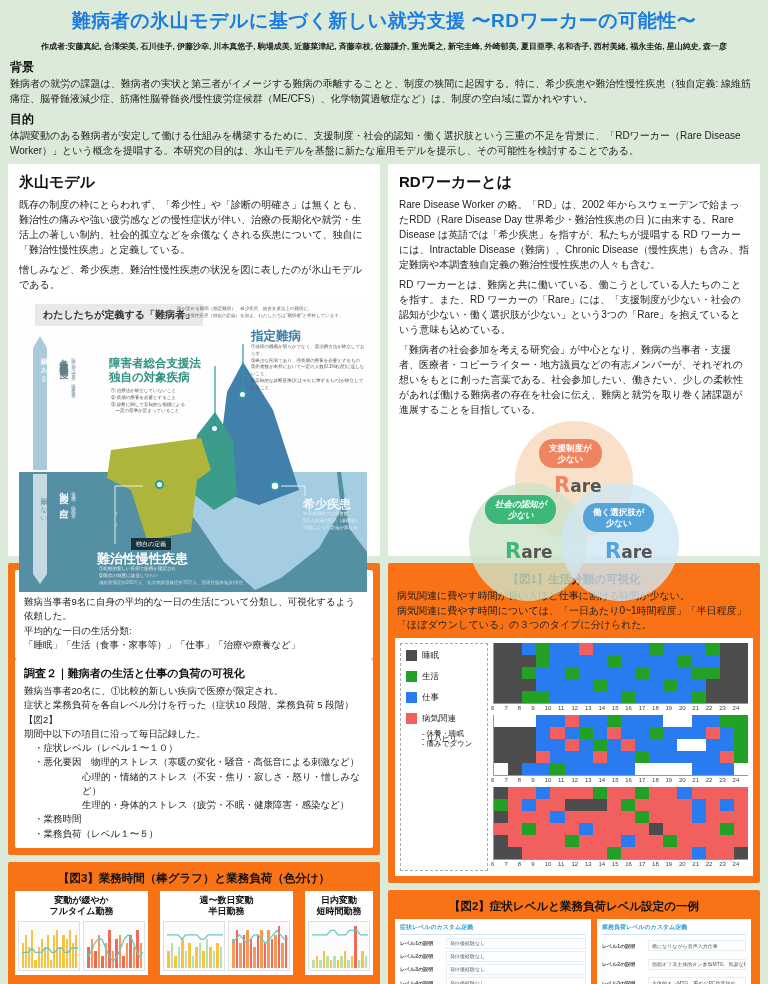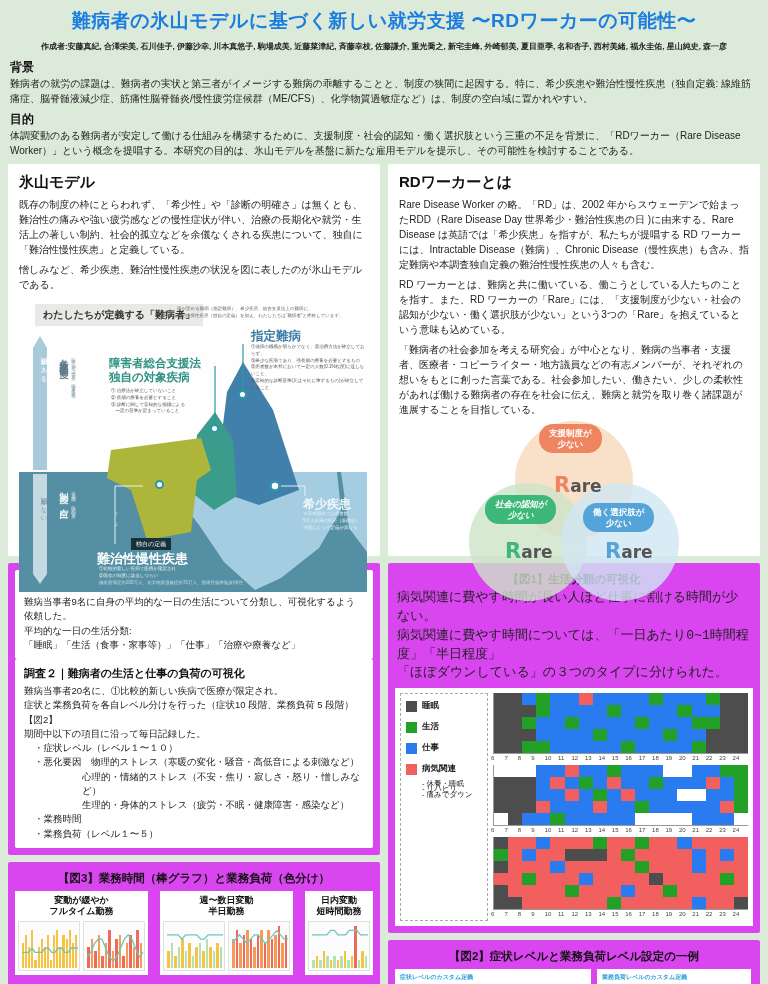--- a/index.html
+++ b/index.html
@@ -14,21 +14,21 @@
   .title { text-align:center; color:#1b7de0; font-weight:bold; font-size:19px; letter-spacing:.5px; margin-top:2px;}
   .authors { text-align:center; font-size:8px; font-weight:bold; color:#222; margin-top:7px; }
   .intro { padding:2px 2px 0 2px; }
   .sec-h { font-size:12px; font-weight:bold; color:#111; margin-top:5px; }
   .sec-b { font-size:10px; line-height:1.45; color:#222; margin-top:1px; }
   .cols { display:flex; gap:8px; margin-top:6px; }
   .col { width:372px; display:flex; flex-direction:column; gap:7px; }
   .card { background:#fff; border-radius:2px; padding:9px 11px; }
   .card-h { font-size:15px; font-weight:bold; color:#111; }
   .card-p { font-size:10px; line-height:1.5; margin-top:5px; color:#222; }
-  .panel { background:#d946ef; border-radius:2px; padding:7px; }
+  .panel { background:#f97316; border-radius:2px; padding:7px; }
   .panel-h { font-size:11.5px; font-weight:bold; text-align:center; color:#111; margin:2px 0 5px 0; }
   .subcard { background:#fff; border-radius:2px; padding:7px 9px; }
   .sub-h { font-size:11px; font-weight:bold; color:#111; }
   .sub-l { font-size:9.5px; line-height:1.5; color:#222; }
   .indent1 { padding-left:10px; }
   .indent2 { padding-left:58px; }
 
   
   .iceberg { position:relative; width:348px; height:292px; margin-top:8px; background:#fdfefd; overflow:hidden; }
   .ib-sea { position:absolute; left:0; top:172px; width:348px; height:120px; background:#548fa3; }
@@ -46,24 +46,24 @@
   .ib-badge { position:absolute; background:#17323c; color:#fff; font-size:6px; padding:1.5px 5px; }
 
   
   .venn { position:relative; width:250px; height:180px; margin:4px auto 0 auto; }
   .vc { position:absolute; width:118px; height:118px; border-radius:50%; opacity:.55; }
   .vpill { position:absolute; color:#fff; font-size:8.5px; font-weight:bold; text-align:center; line-height:1.25; padding:4px 10px; border-radius:14px; }
   .vword { position:absolute; font-size:17px; font-weight:bold; color:#555; font-family:"DejaVu Sans", sans-serif;}
   .vword .r { font-size:21px; }
 
   
-  .f1-top { font-size:13px; line-height:1.45; color:#222; padding:0 2px;font-family:Liberation Mono, monospace; }
+  .f1-top { font-size:10px; line-height:1.45; color:#222; padding:0 2px; }
   .f1-body { display:flex; margin-top:5px; background:#fff; padding:5px; gap:5px;}
   .f1-legend { width:88px; border:1px dashed #aaa; padding:6px 5px; font-size:8.5px; color:#222; }
-  .f1-leg-item { display:flex; align-items:center; gap:5px; margin-bottom:9px; font-weight:bold;}
+  .f1-leg-item { display:flex; align-items:center; gap:5px; margin-bottom:9px; font-weight:normal;}
   .f1-swatch { width:11px; height:11px; flex:0 0 auto;}
   .f1-leg-sub { font-size:7.5px; margin:-6px 0 0 16px; line-height:1.5; font-weight:normal;}
   .f1-charts { flex:1; }
   .f1-chart { margin-bottom:4px; }
   .f1-grid { display:flex; flex-direction:column; border-left:1px solid #999; }
   .f1-row { display:flex; height:12px; }
   .f1-cell { flex:1; }
   .f1-ticks { display:flex; font-size:6px; color:#444; border-top:1px solid #999; padding-top:1px; margin-bottom:3px;}
   .f1-ticks span { flex:1; text-align:left; transform:translateX(-2px); }
 
@@ -355,21 +355,21 @@
         <div class="card-h">RDワーカーとは</div>
         <div class="card-p">Rare Disease Worker の略。「RD」は、2002 年からスウェーデンで始まったRDD（Rare Disease Day 世界希少・難治性疾患の日 )に由来する。Rare Disease は英語では「希少疾患」を指すが、私たちが提唱する RD ワーカーには、Intractable Disease（難病）、Chronic Disease（慢性疾患）も含み、指定難病や本調査独自定義の難治性慢性疾患の人々も含む。</div>
         <div class="card-p">RD ワーカーとは、難病と共に働いている、働こうとしている人たちのことを指す。また、RD ワーカーの「Rare」には、「支援制度が少ない・社会の認知が少ない・働く選択肢が少ない」という3つの「Rare」を抱えているという意味も込めている。</div>
         <div class="card-p">「難病者の社会参加を考える研究会」が中心となり、難病の当事者・支援者、医療者・コピーライター・地方議員などの有志メンバーが、それぞれの想いをもとに創った言葉である。社会参加したい、働きたい、少しの柔軟性があれば働ける難病者の存在を社会に伝え、難病と就労を取り巻く諸課題が進展することを目指している。</div>
 
         <div class="venn">
           <div class="vc" style="left: 66px; top: 0px; background: rgb(247, 217, 188); opacity: 0.8;" id="vc-top"></div>
           <div class="vc" style="left: 20px; top: 62px; background: rgb(205, 228, 200); opacity: 0.8;" id="vc-left"></div>
           <div class="vc" style="left: 112px; top: 62px; background: rgb(207, 230, 242); opacity: 0.8;" id="vc-right"></div>
 
-          <div class="vpill" style="left: 90px; top: 3px; background: rgb(239, 133, 96);" id="vp-top">
+          <div class="vpill" style="left: 90px; top: 18px; background: rgb(239, 133, 96);" id="vp-top">
             <div>支援制度が</div>
             <div>少ない</div>
           </div>
           <div class="vword" style="left:105px; top:52px;" id="vw-top"><span class="r" style="color:#ef8560">R</span>are</div>
 
           <div class="vpill" style="left: 36px; top: 74px; background: rgb(61, 184, 120); font-style: italic;" id="vp-left">
             <div>社会の認知が</div>
             <div>少ない</div>
           </div>
           <div class="vword" style="left:56px; top:118px;" id="vw-left"><span class="r" style="color:#3db878">R</span>are</div>

